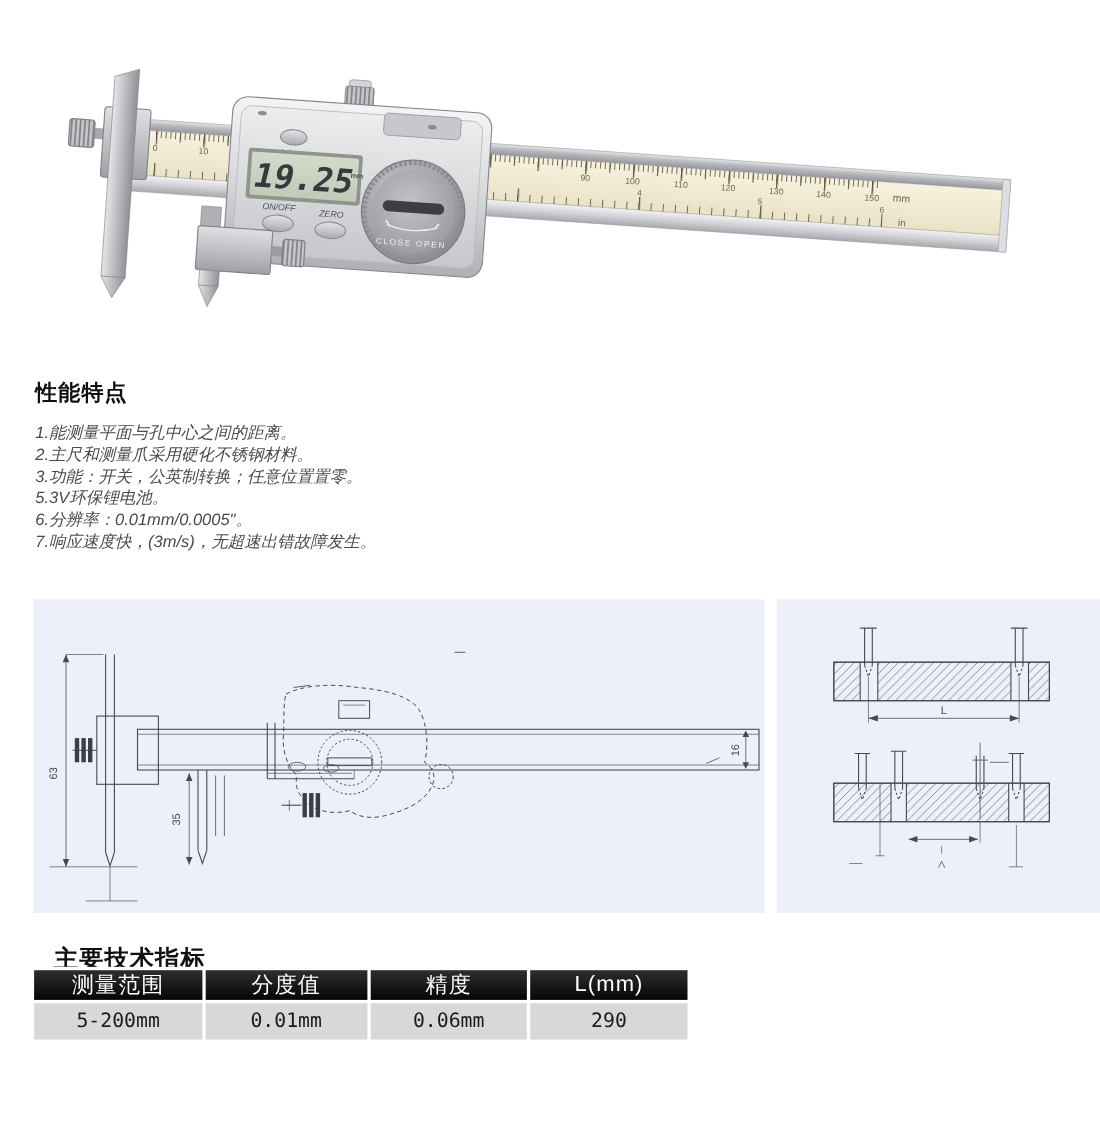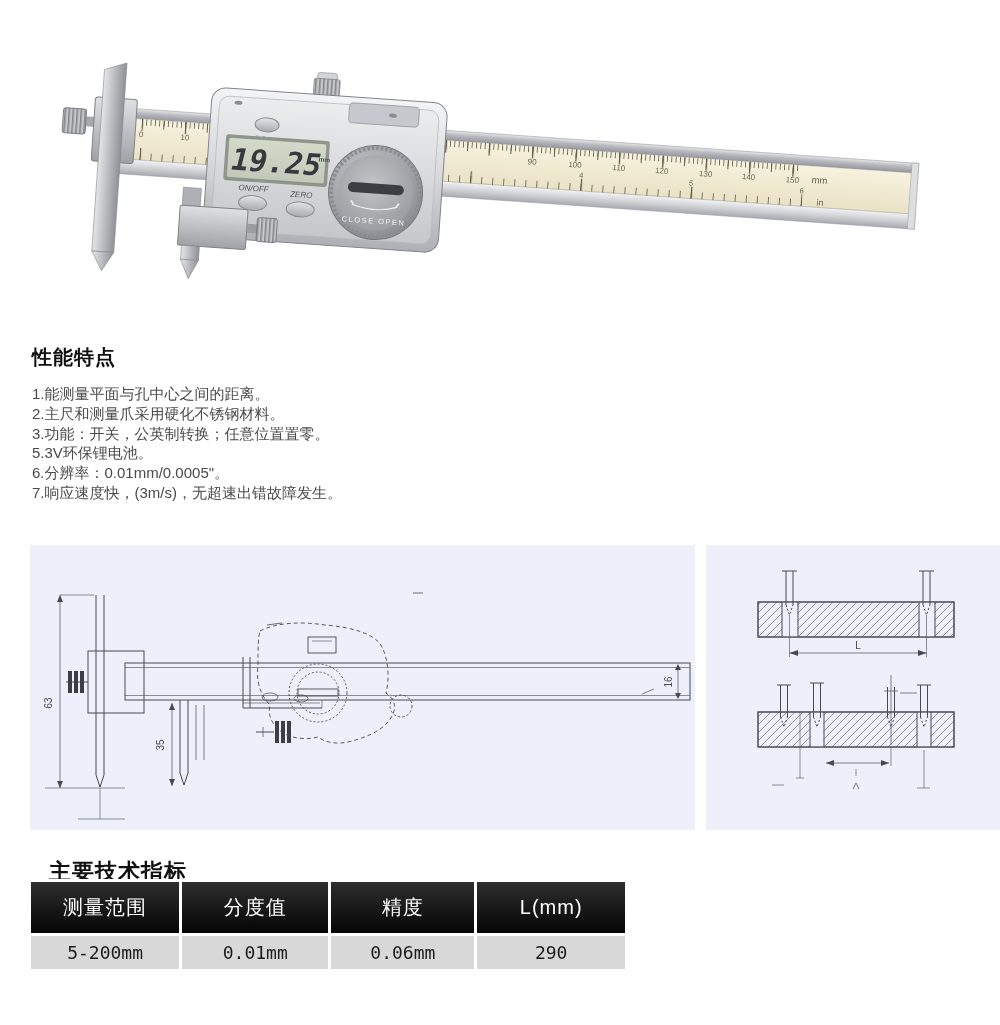--- a/index.html
+++ b/index.html
@@ -1,29 +1,29 @@
 <!DOCTYPE html>
 <html><head>
 <meta charset="utf-8">
 <style>
   html,body{margin:0;padding:0;background:#fff;}
   .page{position:relative;width:1000px;height:1025px;background:#ffffff;overflow:hidden;
         font-family:"Liberation Sans",sans-serif;color:#222;}
   .photo-wrap{position:absolute;left:0;top:0;width:1000px;height:340px;}
   .features{position:absolute;left:32px;top:344px;width:620px;}
   .features h2{margin:0 0 13px 0;font-size:20px;font-weight:bold;color:#101010;letter-spacing:1px;}
-  .features ul{margin:0;padding:0;list-style:none;}
+  .features ul{margin:0;padding:0;list-style:none;font-style:italic;}
   .features li{font-size:15px;line-height:19.8px;color:#4a4a4a;}
   .panel{position:absolute;top:545px;height:285px;background:#edf0fa;}
   .panel-left{left:30px;width:665px;}
   .panel-right{left:706px;width:294px;}
   .specs-title{position:absolute;left:32px;top:840px;margin:17px;font-size:22px;font-weight:bold;color:#101010;letter-spacing:1px;}
   table.specs{position:absolute;left:28px;top:879px;width:600px;border-collapse:separate;border-spacing:3px;background:#fff;}
   table.specs th{background:linear-gradient(#2e2e2e,#050505);color:#fff;font-weight:normal;
-        font-size:20px;height:20px;padding:12px;text-align:center;letter-spacing:1px;}
+        font-size:20px;height:20px;padding:0;text-align:center;letter-spacing:1px;}
   table.specs td{background:#d8d8d8;color:#1c1c1c;text-align:center;height:31px;
         font-family:"DejaVu Sans Mono",monospace;font-size:18px;}
   table.specs th.c0{width:152px}table.specs th.c1{width:146px}
   table.specs th.c2{width:142px}table.specs th.c3{width:142px}
   svg text{font-family:"Liberation Sans",sans-serif;}
   .lcd-digits{font-family:"DejaVu Sans Mono",monospace;font-weight:bold;}
 </style>
 </head>
 <body>
 

